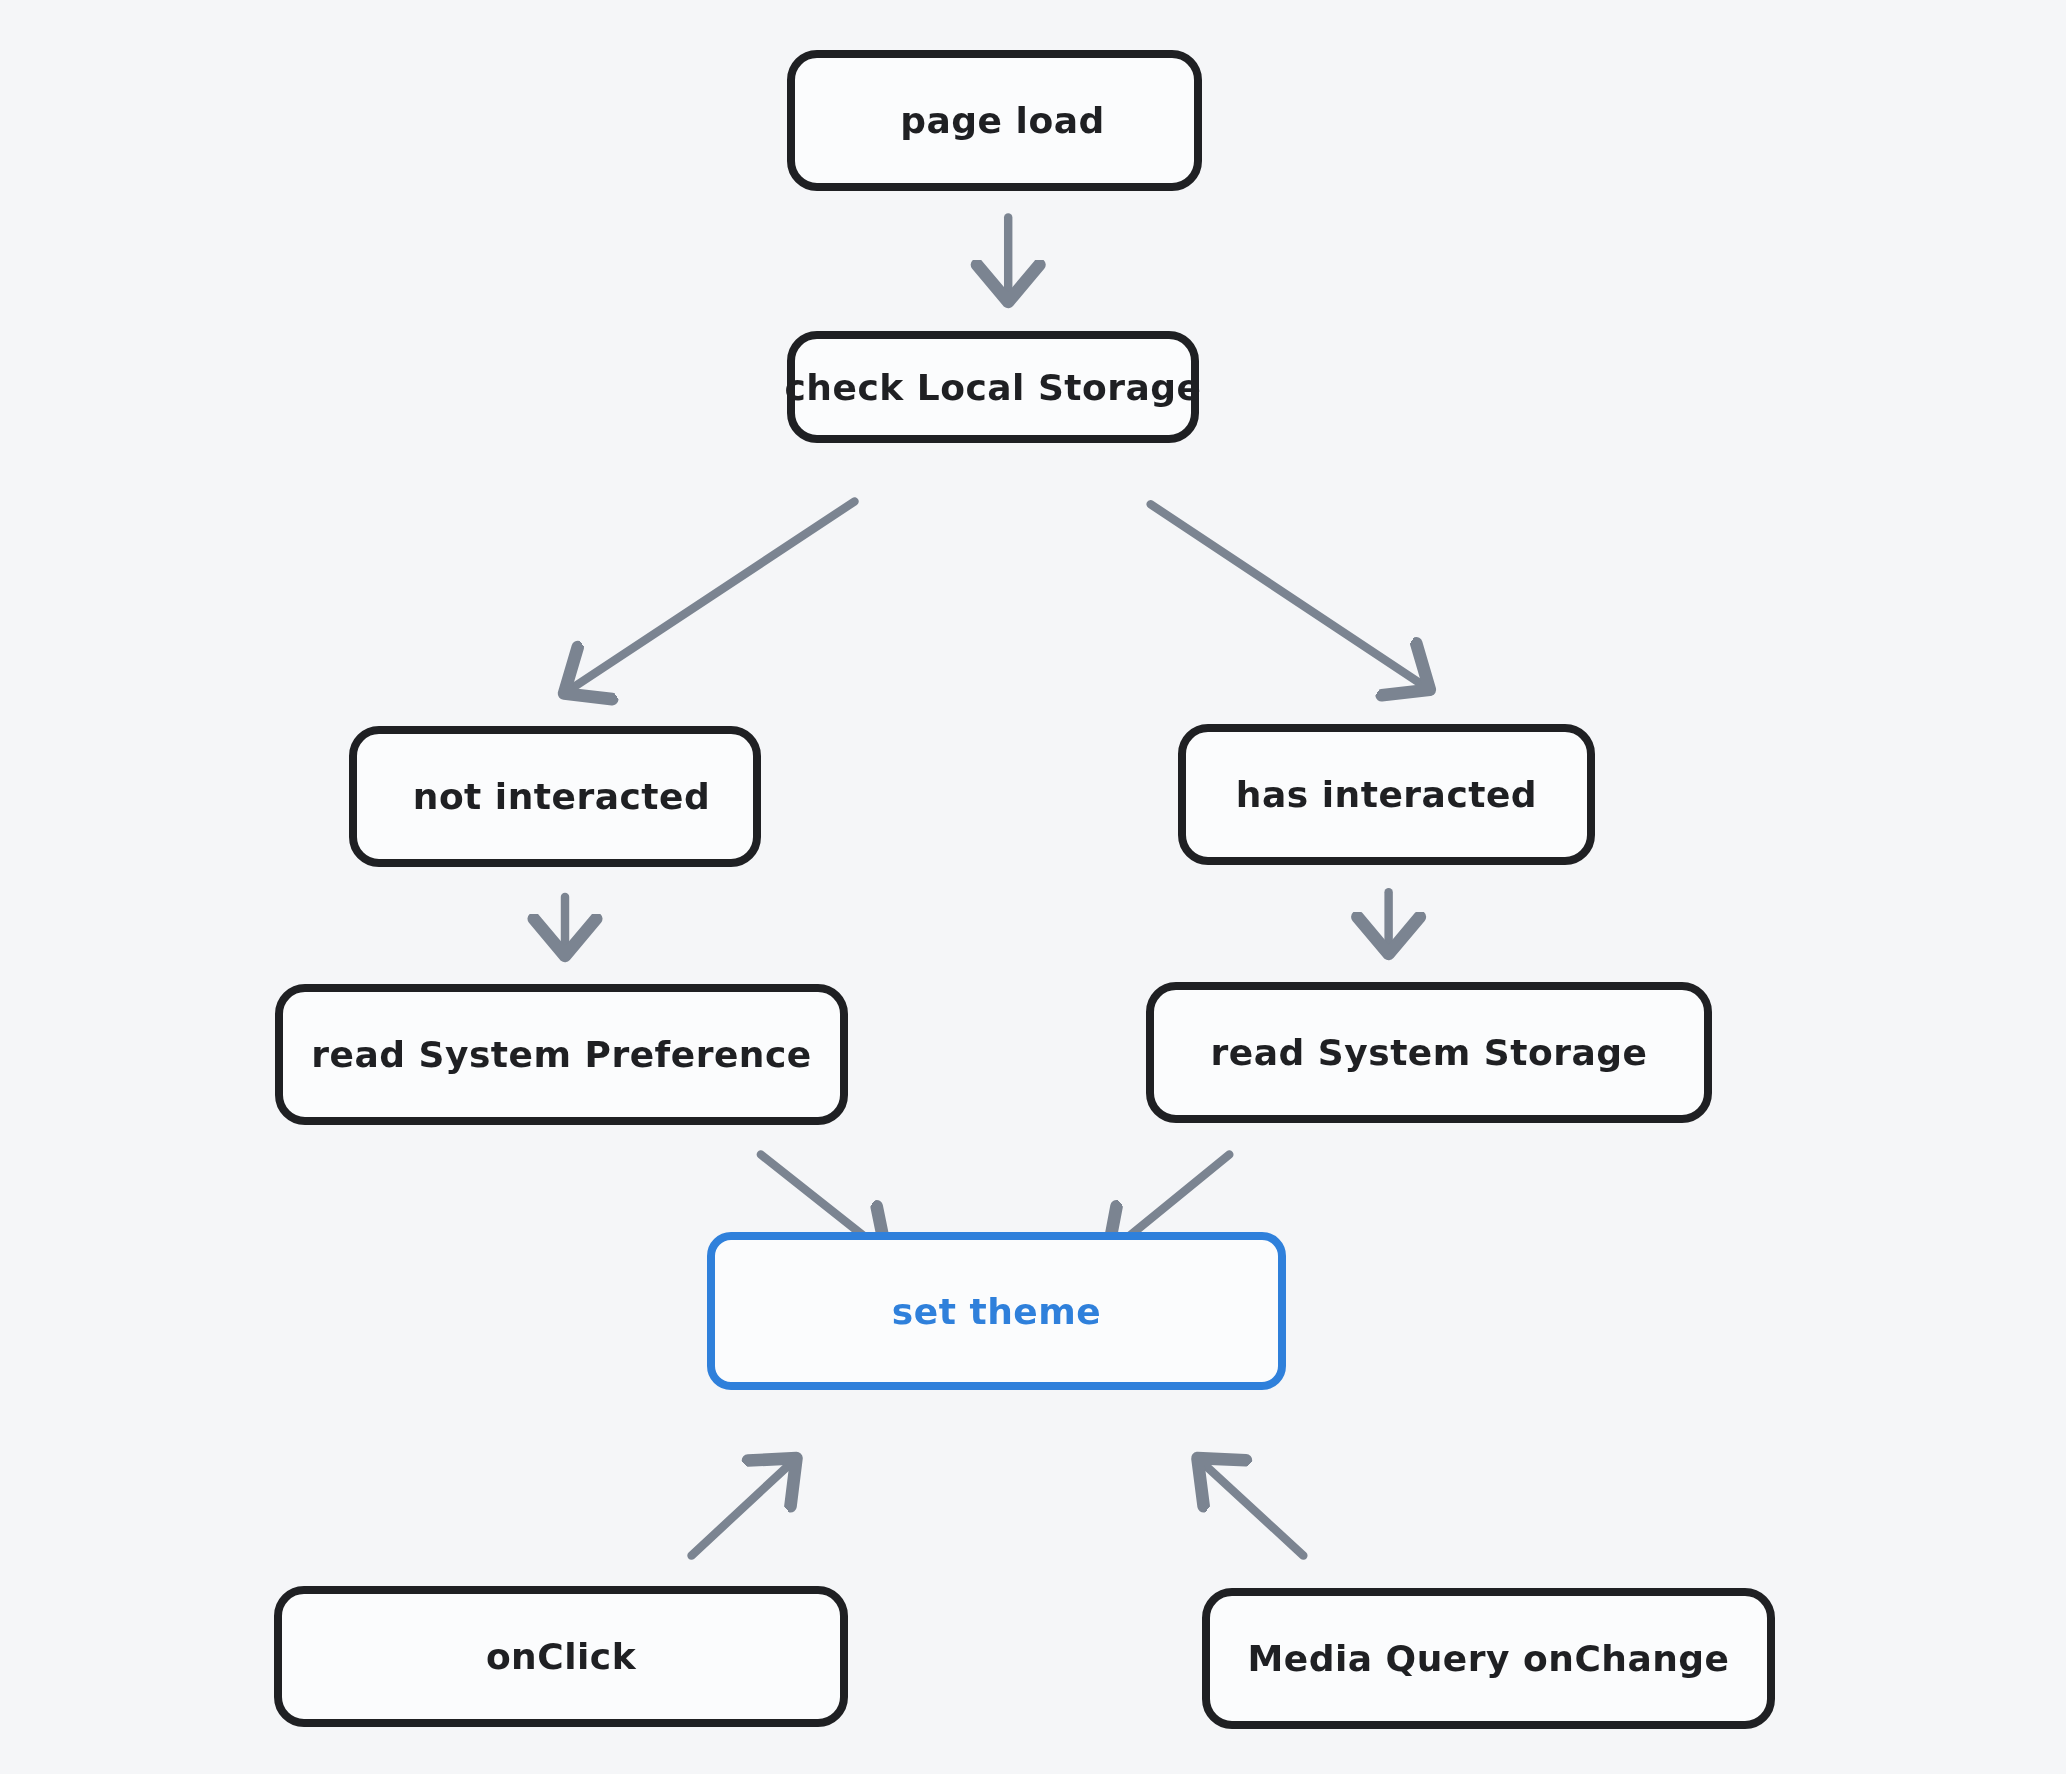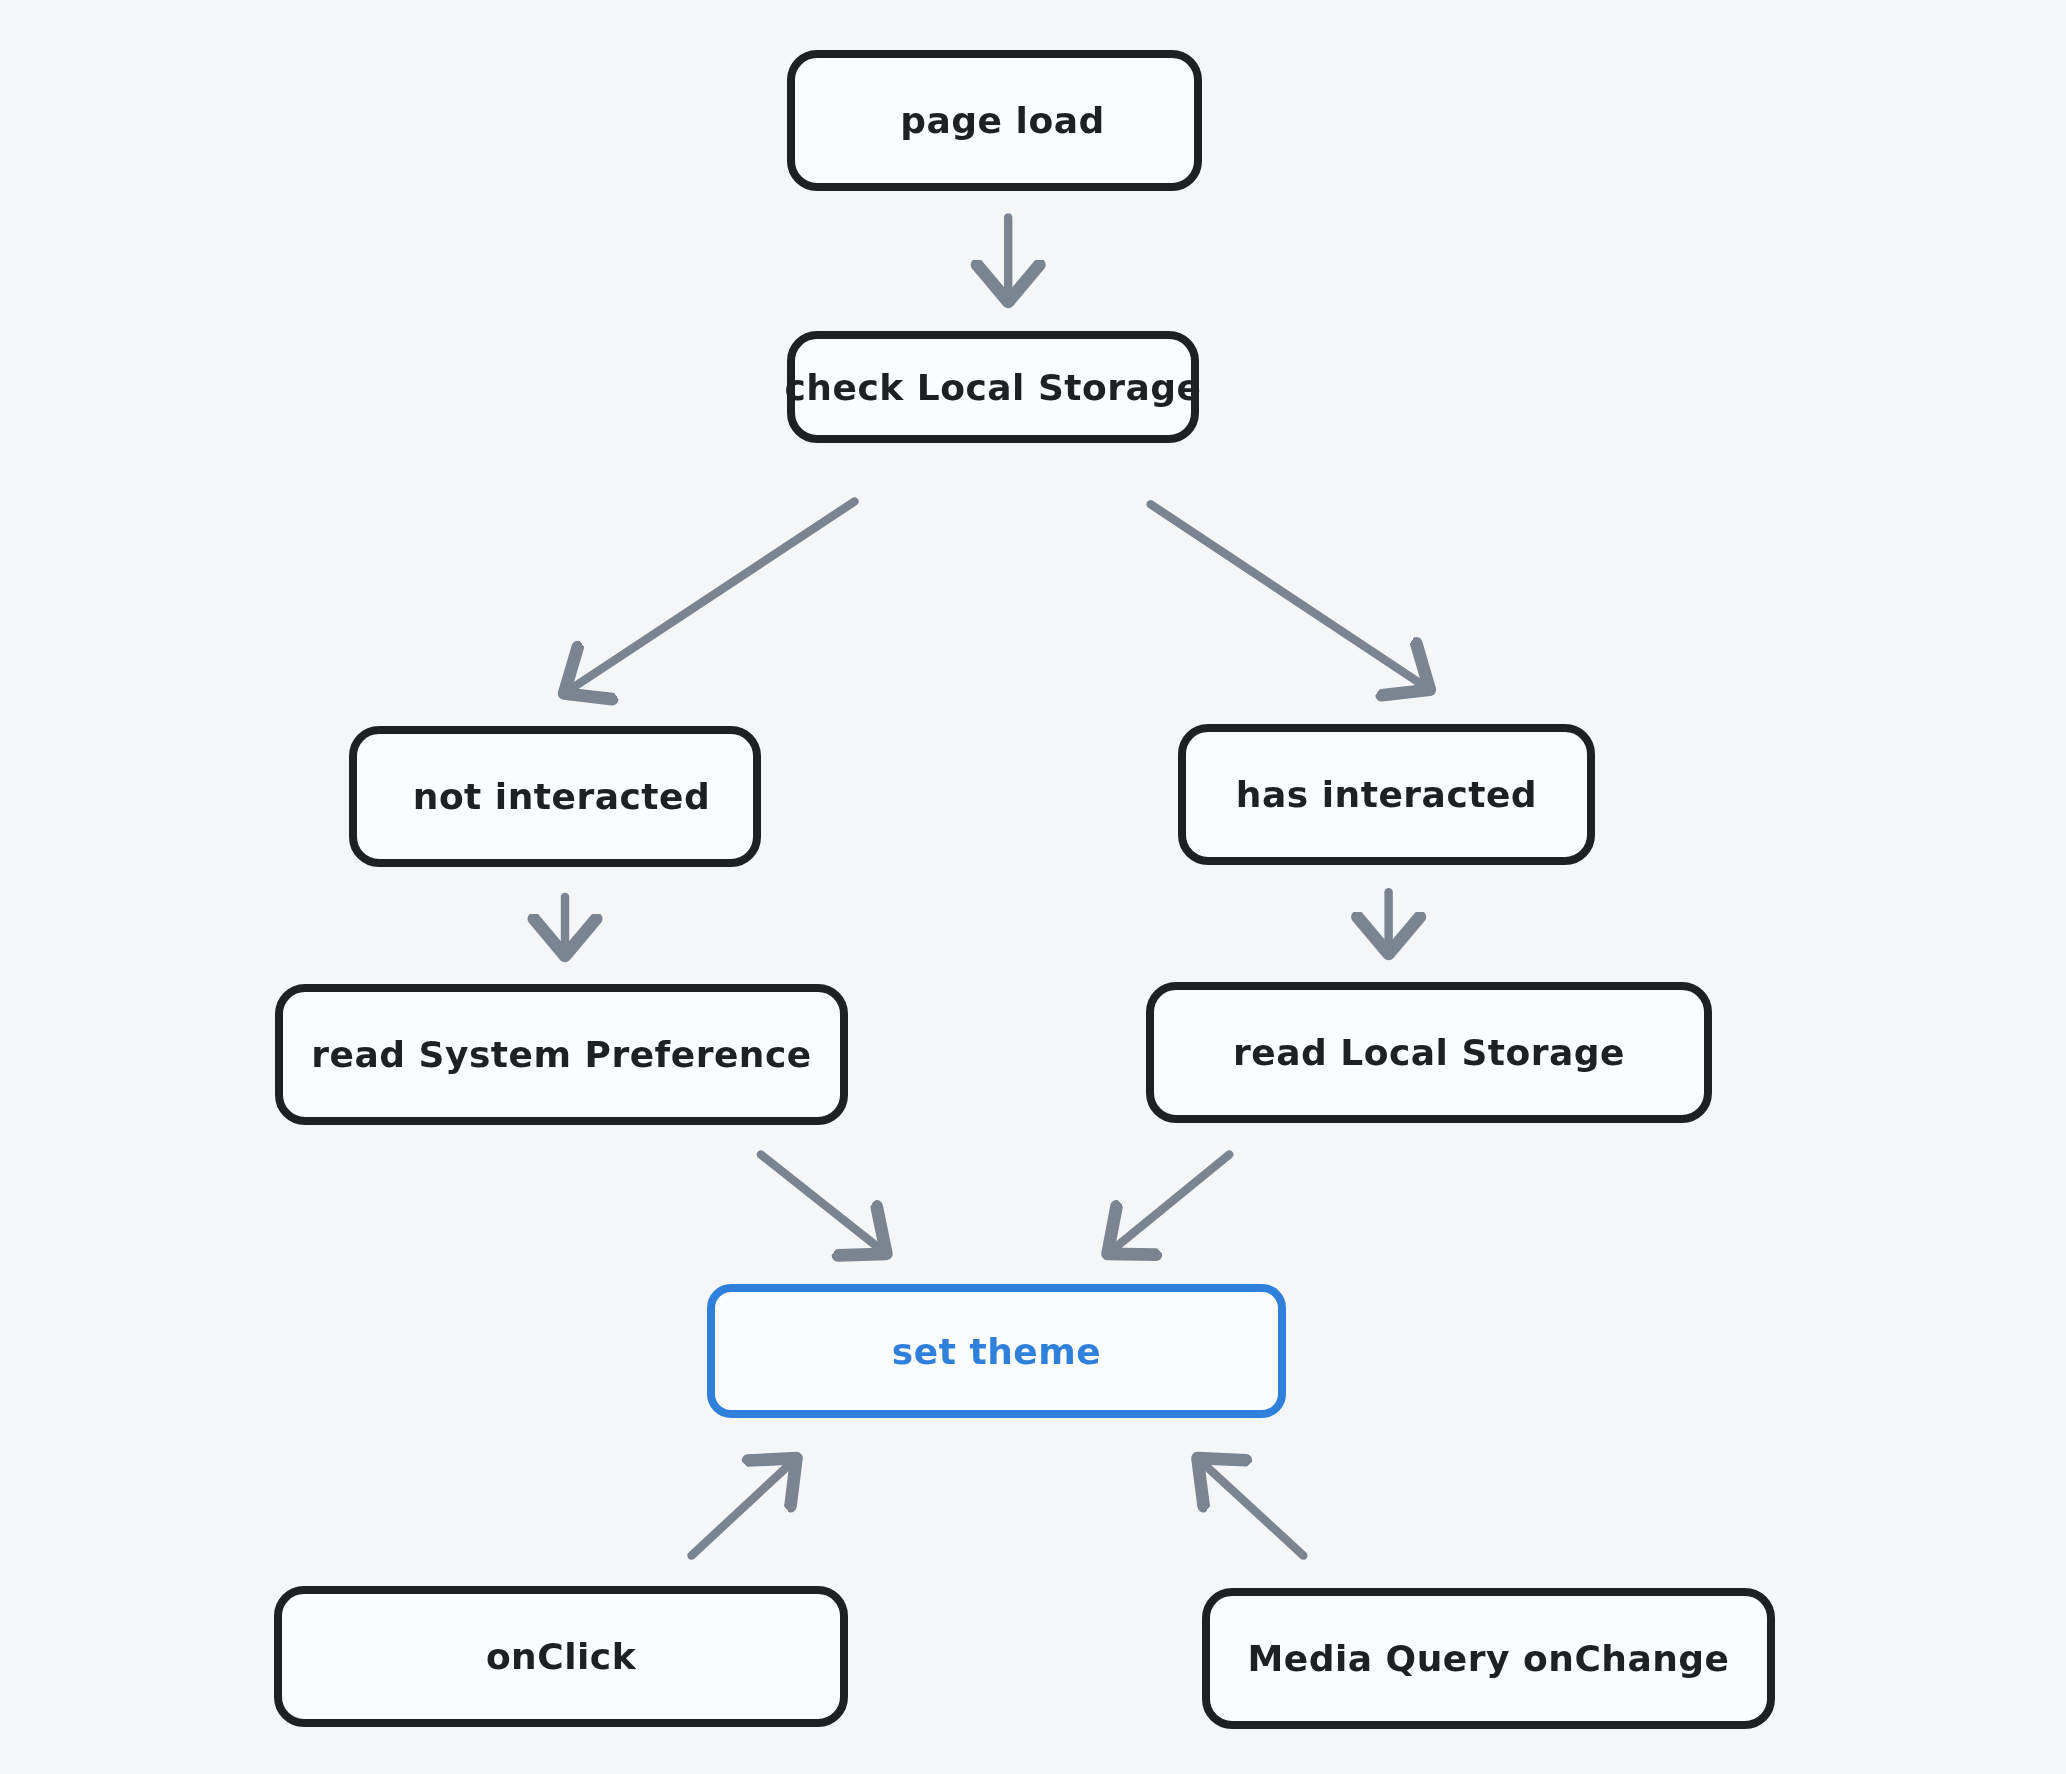--- a/index.html
+++ b/index.html
@@ -91,24 +91,24 @@
 
   <div class="node" style="left:275px;top:984px;width:573px;height:141px;">
     <span class="label">read System Preference</span>
   </div>
 
   <div class="node" style="left:1178px;top:724px;width:417px;height:141px;">
     <span class="label">has interacted</span>
   </div>
 
   <div class="node" style="left:1146px;top:982px;width:566px;height:141px;">
-    <span class="label">read Local Storage</span>
+    <span class="label">read System Storage</span>
   </div>
 
-  <div class="node accent" style="left:707px;top:1284px;width:579px;height:134px;justify-content:center;">
+  <div class="node accent" style="left:707px;top:1232px;width:579px;height:158px;justify-content:center;">
     <span class="label">set theme</span>
   </div>
 
   <div class="node" style="left:274px;top:1586px;width:574px;height:141px;">
     <span class="label">onClick</span>
   </div>
 
   <div class="node" style="left:1202px;top:1588px;width:573px;height:141px;text-align:right;">
     <span class="label">Media Query onChange</span>
   </div>

